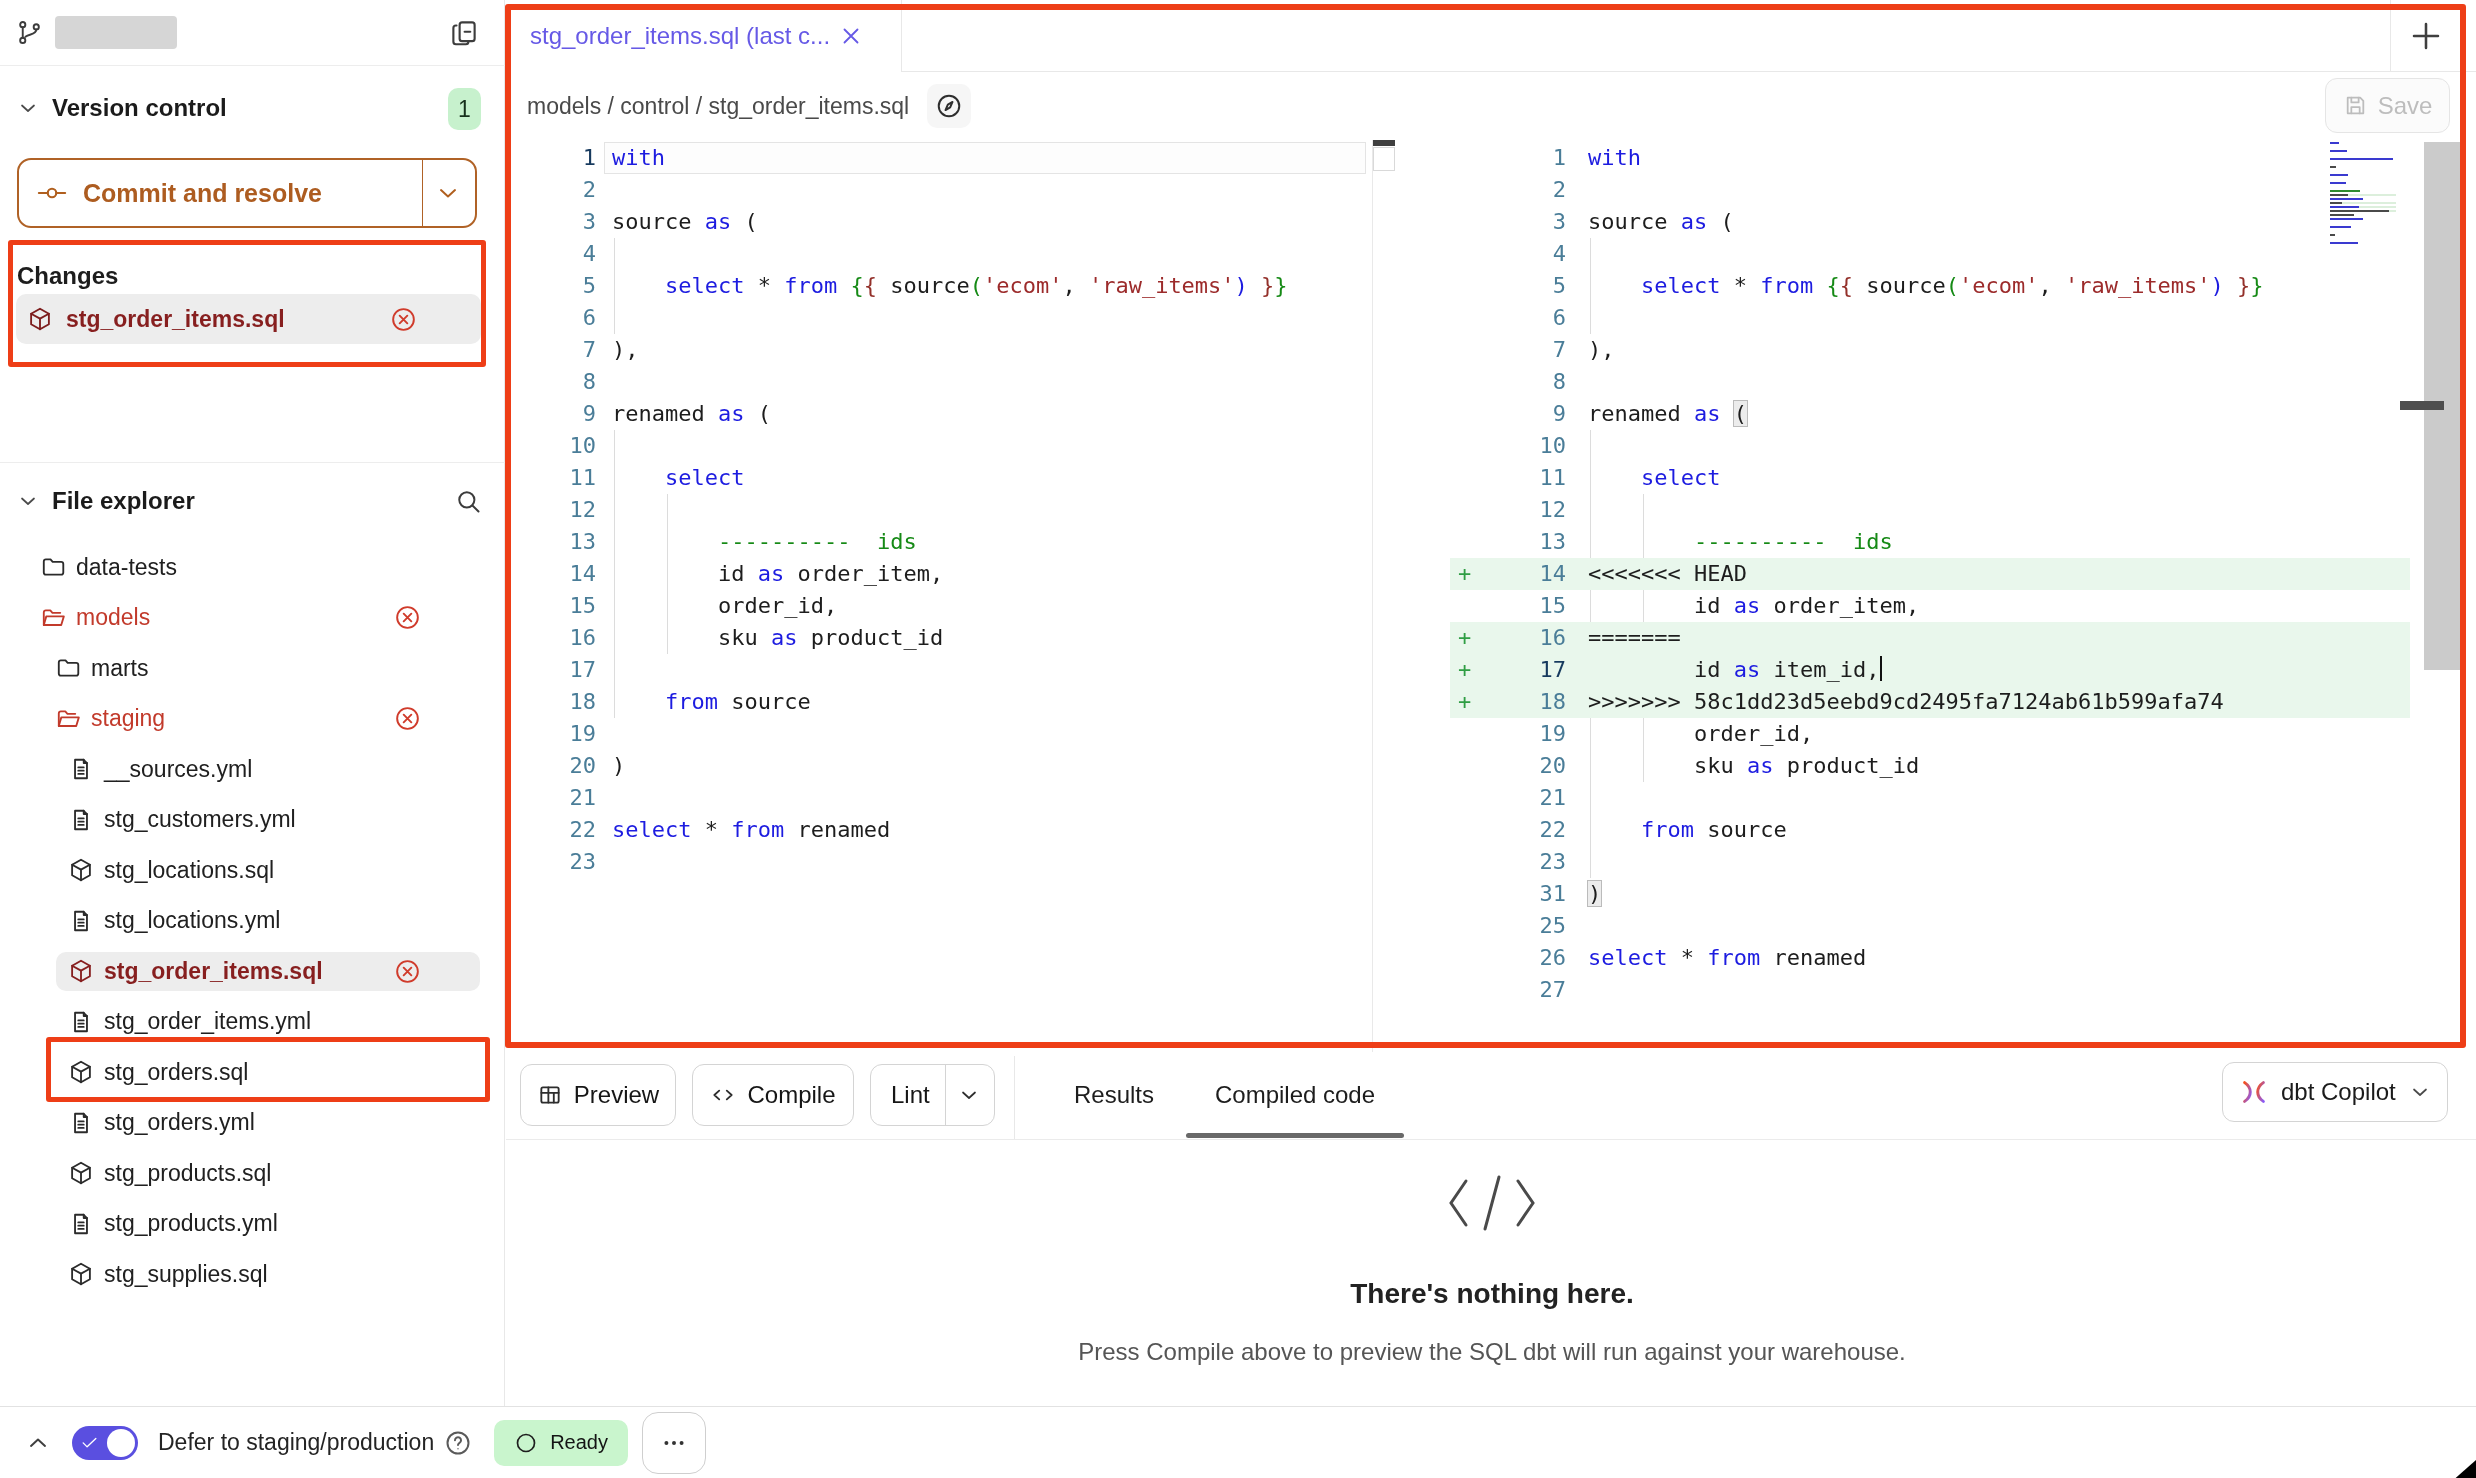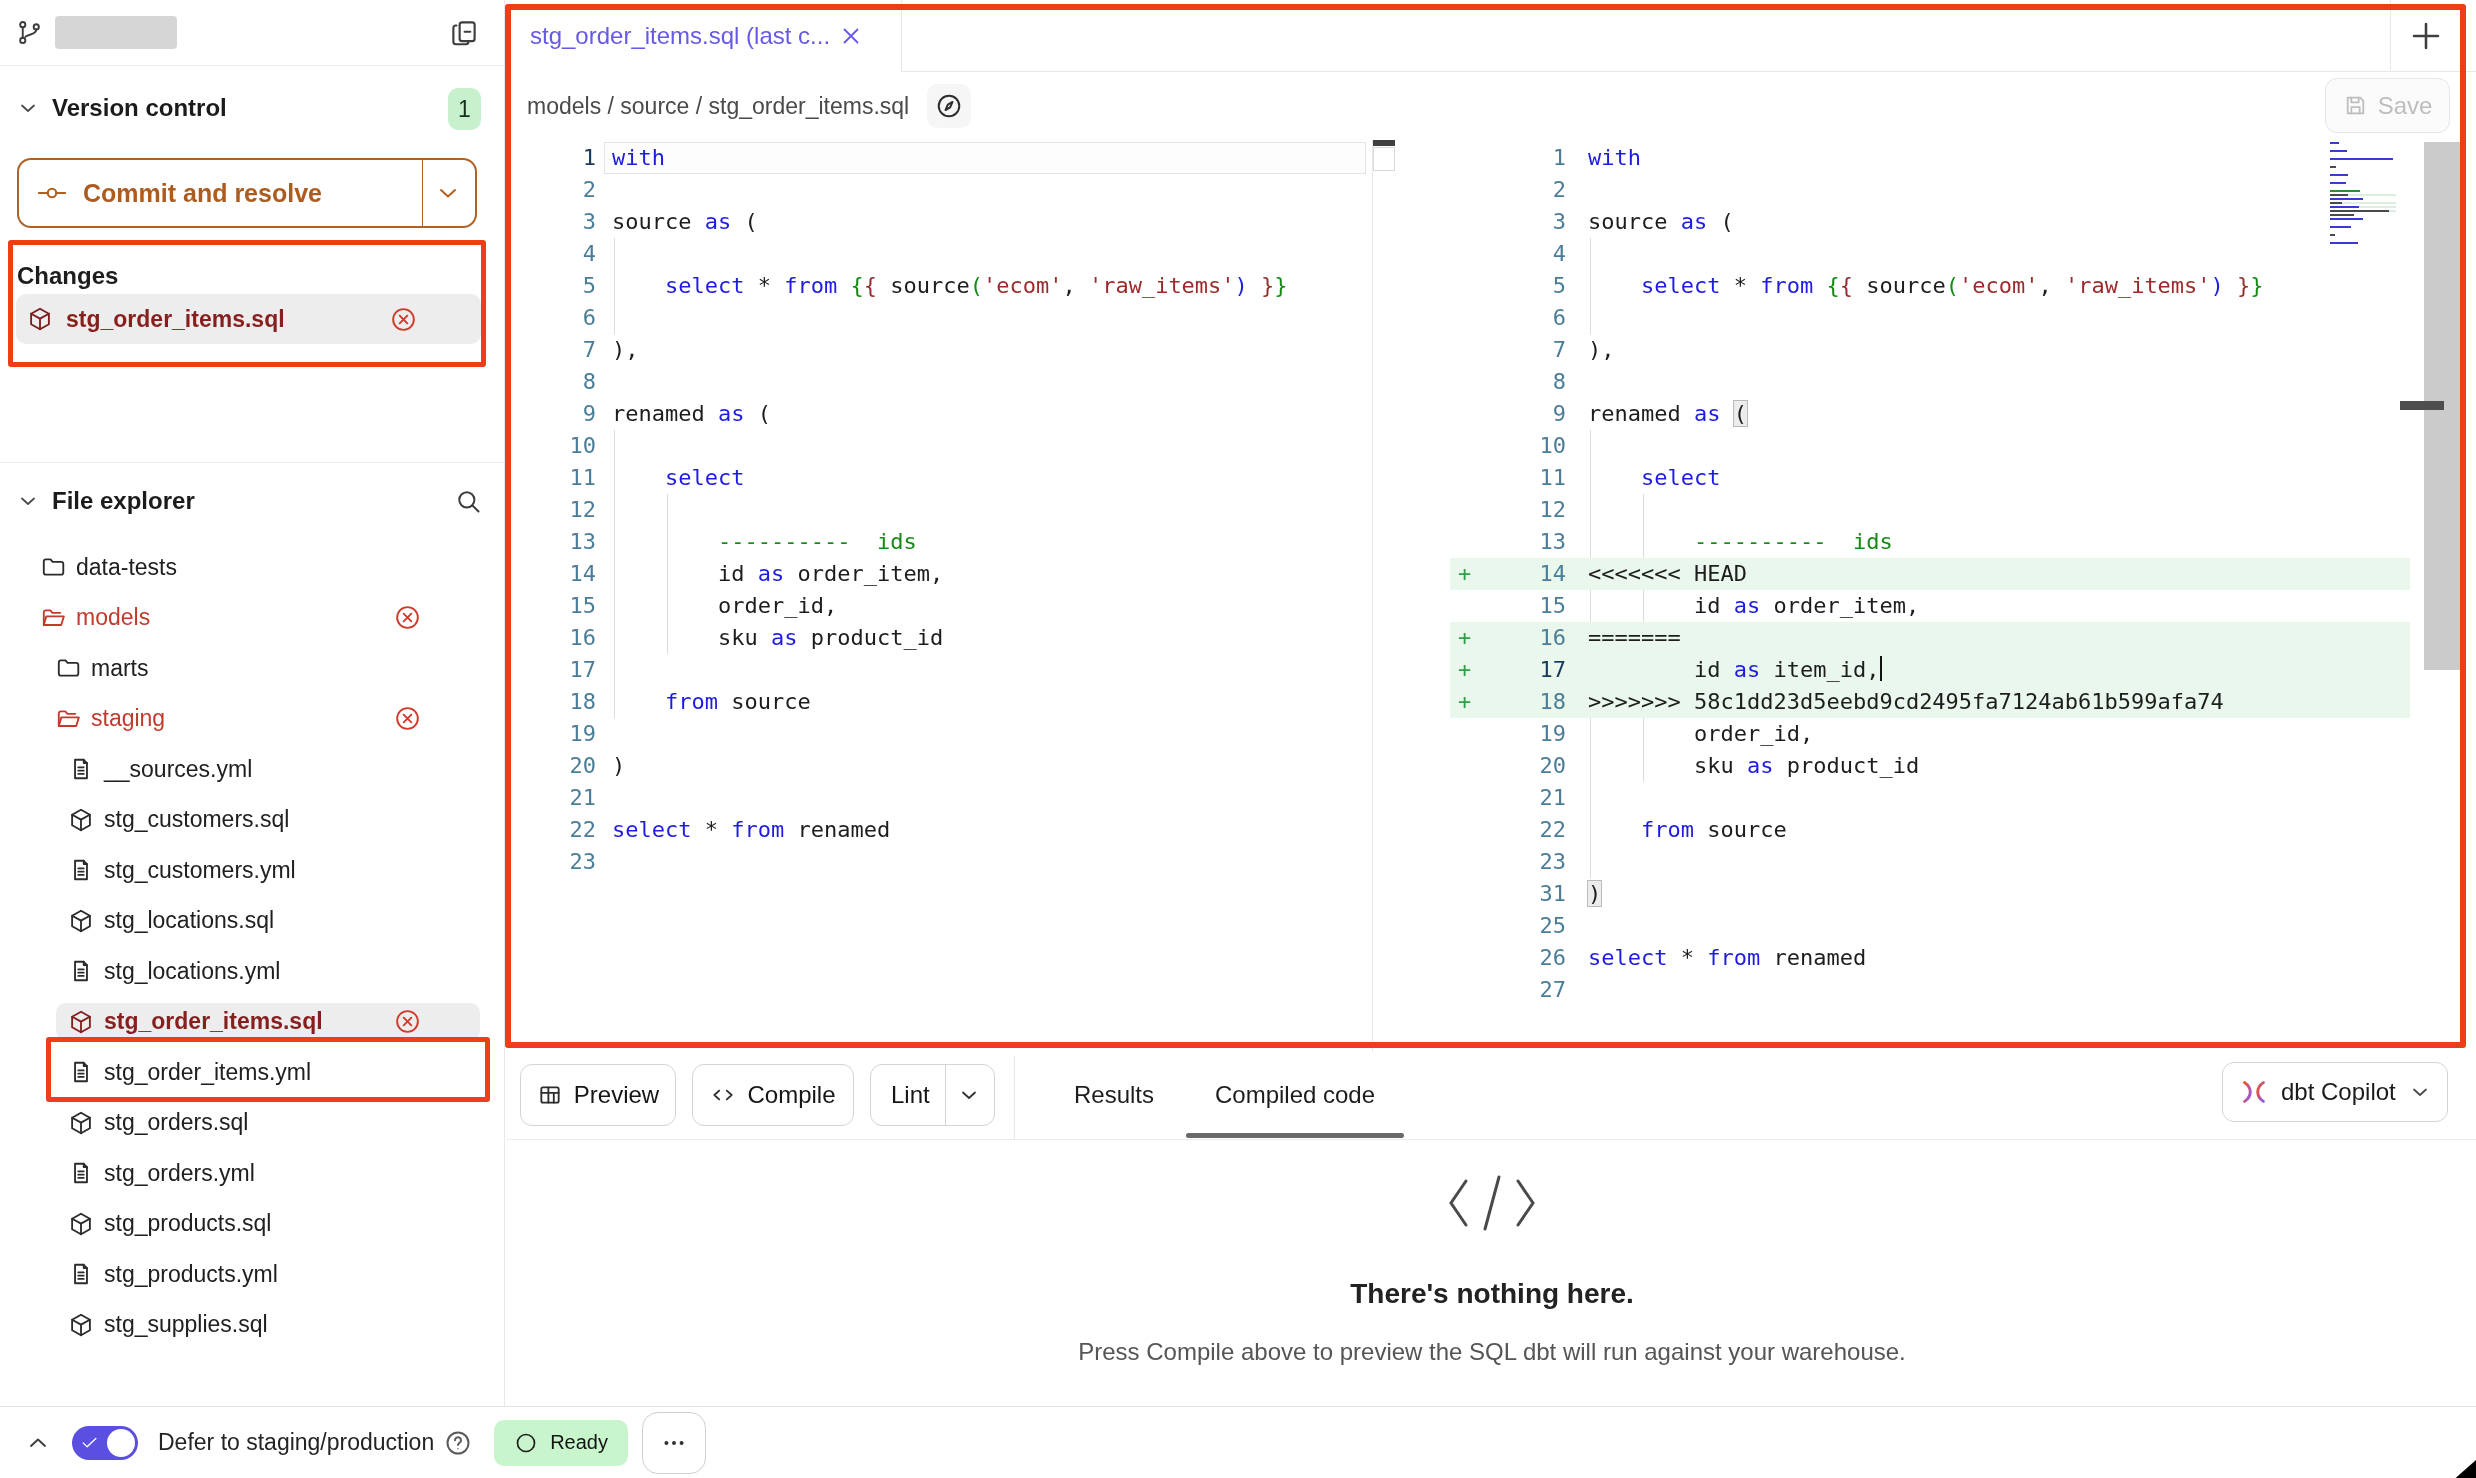--- a/index.html
+++ b/index.html
@@ -306,29 +306,20 @@
             <path d="M6.5 3.5h8l3 3v14h-11z"></path>
             <path d="M14.5 3.5v3h3"></path>
             <path d="M9.5 10.5h5M9.5 13.5h5M9.5 16.5h5"></path>
           </svg>
         </span>
         <span class="flabel" style="left: 104px;">__sources.yml</span>
       </div>
       <div class="frow">
         <span class="ic fic" style="left: 68px;">
           <svg viewBox="0 0 24 24">
-            <path d="M12 2.5l8.2 4.6v9.8L12 21.5l-8.2-4.6V7.1z"></path>
-            <path d="M3.8 7.1L12 11.7l8.2-4.6M12 11.7v9.8"></path>
-          </svg>
-        </span>
-        <span class="flabel" style="left: 104px;">stg_customers.sql</span>
-      </div>
-      <div class="frow">
-        <span class="ic fic" style="left: 68px;">
-          <svg viewBox="0 0 24 24">
             <path d="M6.5 3.5h8l3 3v14h-11z"></path>
             <path d="M14.5 3.5v3h3"></path>
             <path d="M9.5 10.5h5M9.5 13.5h5M9.5 16.5h5"></path>
           </svg>
         </span>
         <span class="flabel" style="left: 104px;">stg_customers.yml</span>
       </div>
       <div class="frow">
         <span class="ic fic" style="left: 68px;">
           <svg viewBox="0 0 24 24">
@@ -435,21 +426,21 @@
   <div id="tabstrip-border"></div>
   <div id="tab-plus-divider"></div>
   <span id="tab-plus" class="ic">
       <svg viewBox="0 0 24 24">
         <path d="M12 4v16M4 12h16"></path>
       </svg>
     </span>
 </div>
 
 <div id="crumb-row" class="abs">
-  <span id="breadcrumb">models / source / stg_order_items.sql</span>
+  <span id="breadcrumb">models / control / stg_order_items.sql</span>
   <span id="lineage-btn">
     <span class="ic">
         <svg viewBox="0 0 24 24">
           <circle cx="12" cy="12" r="8.8"></circle>
           <path d="M9 15.5l2-4.7 4-2.3-2 4.7z"></path>
         </svg>
       </span>
   </span>
   <div id="save-btn">
     <span class="ic">

